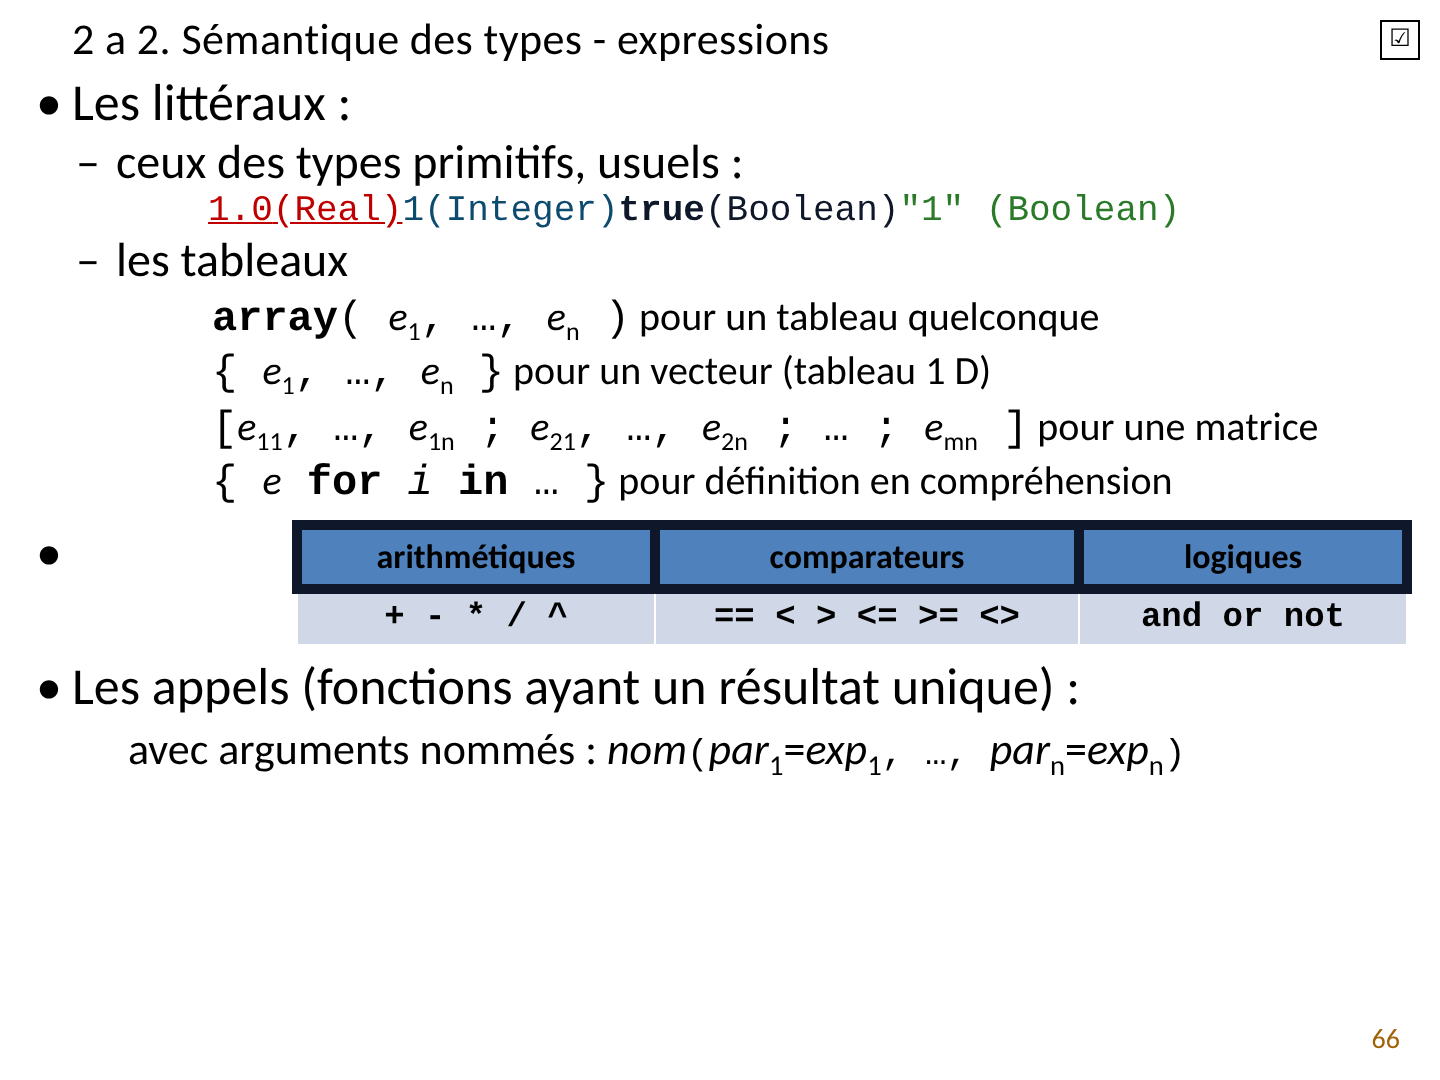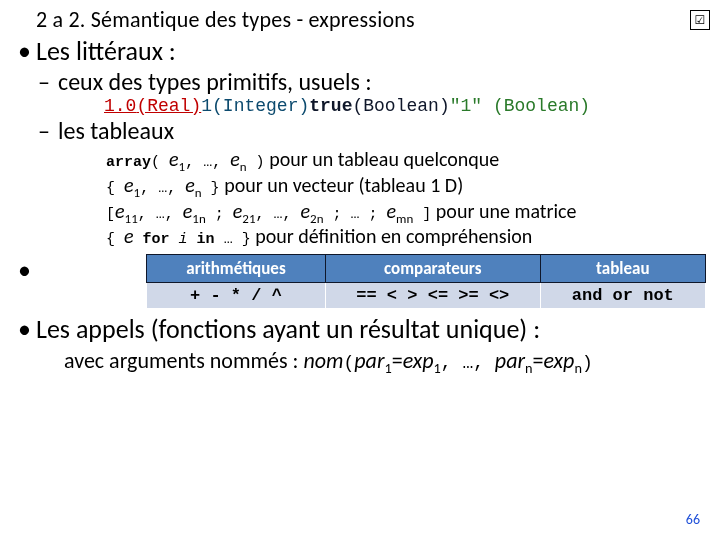--- a/index.html
+++ b/index.html
@@ -81,36 +81,36 @@
   .kw           { font-weight: bold; }
   .literal-line {
     margin-left: 46px;
   }
   .array-block {
     margin: 2px 0 0 48px;
     font-size: 20px;
     line-height: 1.25;
     font-family: Calibri, sans-serif;
   }
-  .array-block .mono { font-size: 15px; text-align: center; }
+  .array-block .mono { font-size: 21px; text-align: center; }
   .ital { font-style: italic; }
   sub { font-size: 0.65em; vertical-align: sub; line-height: 0; }
 
   table.ops {
     border-collapse: collapse;
     margin: 4px 0 4px 110px;
     font-size: 17px;
     table-layout: fixed;
   }
   table.ops th {
     background: #4f81bd;
-    color: #ffffff;
+    color: #000000;
     font-weight: bold;
     padding: 3px 12px;
-    border: 1px solid #0f172a;
+    border: 5px solid #0f172a;
     text-align: center;
     font-family: Calibri, sans-serif;
   }
   table.ops td {
     background: #d0d8e8;
     padding: 3px 12px;
     border: 1px solid #fff;
     text-align: center;
     font-family: "Courier New", monospace;
     font-weight: bold;
@@ -124,21 +124,21 @@
     margin: 2px 0 0 28px;
     font-size: 22px;
     line-height: 1.25;
   }
 
   .pagenum {
     position: absolute;
     right: 20px;
     bottom: 12px;
     font-size: 14px;
-    color: #1d4ed8;
+    color: #a16207;
     text-align: center;
   }
 </style>
 </head>
 <body>
 
 <div class="slide">
 
   <div class="check">
       <span>☑</span>
@@ -176,21 +176,21 @@
         </li>
       </ul>
     </li>
 
     <li>
       <table class="ops">
         <tbody>
             <tr>
           <th class="c1">arithmétiques</th>
           <th class="c2">comparateurs</th>
-          <th class="c3">tableau</th>
+          <th class="c3">logiques</th>
         </tr>
         <tr>
           <td>+ - * / ^</td>
           <td>== &lt; &gt; &lt;= &gt;= &lt;&gt;</td>
           <td>and or not</td>
         </tr>
       </tbody>
         </table>
     </li>
 

